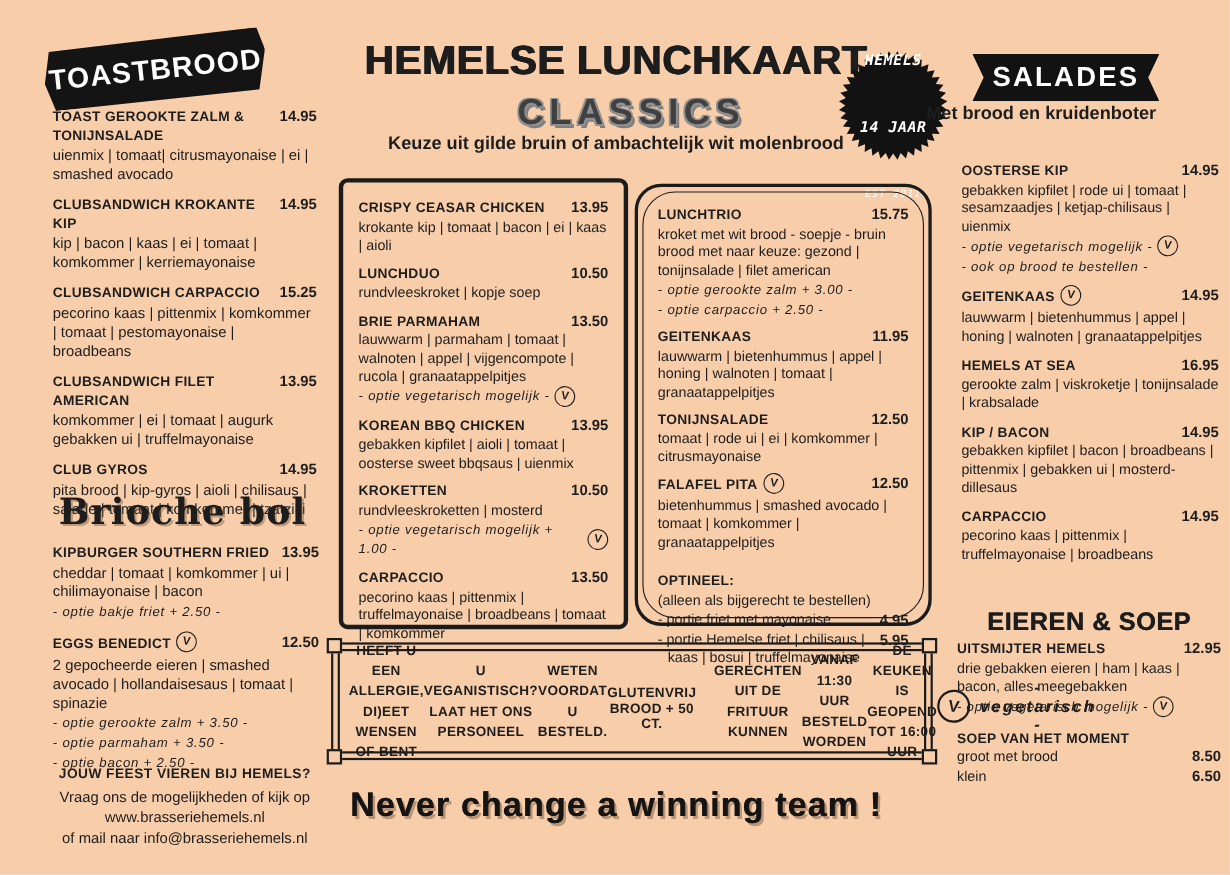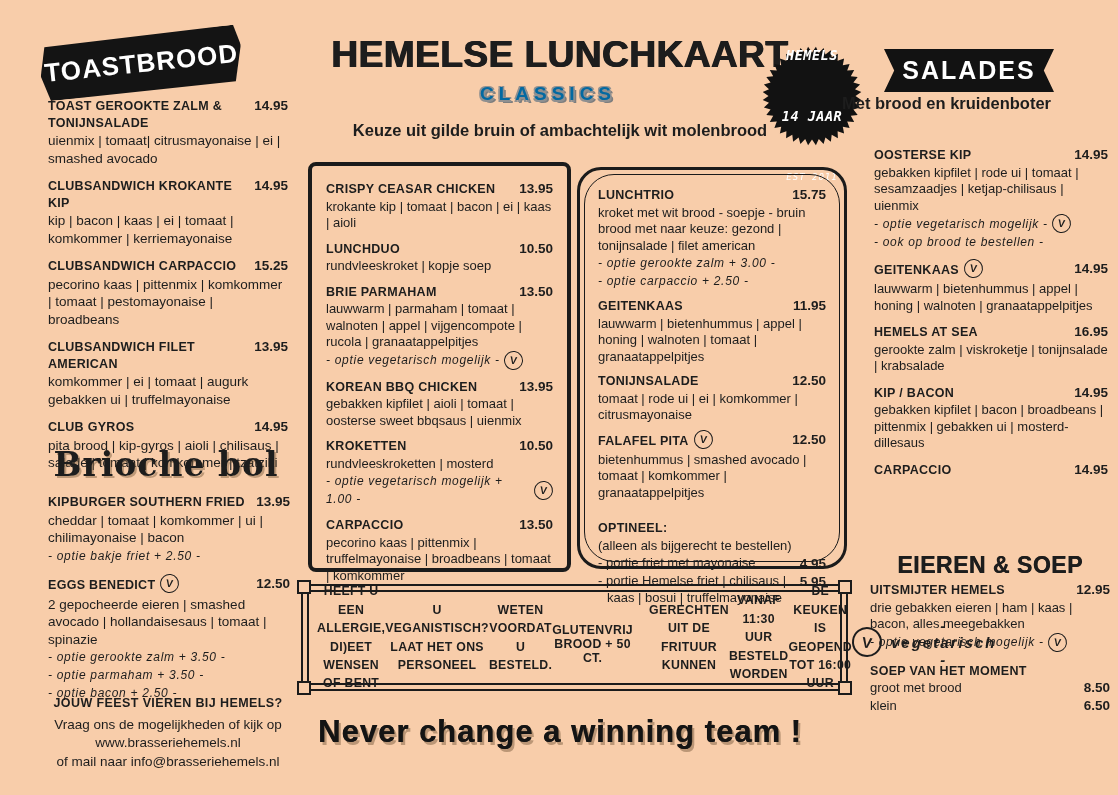--- a/index.html
+++ b/index.html
@@ -11,22 +11,22 @@
     transform:rotate(-5deg);display:flex;align-items:center;justify-content:center;
     clip-path:polygon(3% 10%,97% 0,100% 34%,96% 94%,4% 100%,0 58%);}
   .banner-toast span{color:#fff;font-size:26px;font-weight:bold;letter-spacing:1px;transform:rotate(-1deg);}
   .banner-salades{position:absolute;left:884px;top:49px;width:170px;height:43px;background:#121212;
     display:flex;align-items:center;justify-content:center;
     clip-path:polygon(0 0,100% 0,94% 50%,100% 100%,0 100%,6% 50%);}
   .banner-salades span{color:#fff;font-size:25px;font-weight:bold;letter-spacing:2px;}
   .main-title{position:absolute;left:284px;top:34px;width:552px;text-align:center;
     font-size:37px;font-weight:bold;letter-spacing:.5px;
     text-shadow:.6px 0 currentColor,-.6px 0 currentColor;}
-  .classics{position:absolute;left:272px;top:83px;width:552px;text-align:center;font-size:19px;
-    font-weight:bold;letter-spacing:5px;color:#0369a1;
+  .classics{position:absolute;left:298px;top:83px;width:552px;text-align:center;font-size:33px;
+    font-weight:bold;letter-spacing:5px;color:#404040;
     text-shadow:-1.5px -1.5px 0 #909090,1.5px -1.5px 0 #909090,-1.5px 1.5px 0 #909090,
                 1.5px 1.5px 0 #909090,3px 3px 0 #7e7e7e;}
   .keuze{position:absolute;left:284px;top:121px;width:552px;text-align:center;
     font-size:16.5px;font-weight:bold;}
   .sub-salades{position:absolute;left:842px;top:94px;width:232px;font-size:16.5px;font-weight:bold;}
   .brioche-h{position:absolute;left:44px;top:445px;width:244px;text-align:center;
     font-family:"DejaVu Serif",serif;font-size:33px;font-weight:bold;letter-spacing:1px;
     text-shadow:2px 2px 0 rgba(120,90,60,.45);}
   .eieren-h{text-align:center;font-size:23px;font-weight:bold;letter-spacing:.5px;margin-bottom:3px;
     text-shadow:.5px 0 currentColor;}
@@ -351,20 +351,21 @@
           <span class="nm">KIP / BACON</span>
           <span class="pr">14.95</span>
         </div>
       <div class="ds">gebakken kipfilet | bacon | broadbeans | pittenmix | gebakken ui | mosterd-dillesaus</div>
     </div>
     <div class="mi">
       <div class="row">
           <span class="nm">CARPACCIO</span>
           <span class="pr">14.95</span>
         </div>
+      <div class="ds">pecorino kaas | pittenmix | truffelmayonaise | broadbeans</div>
     </div>
   </div>
 
   <div class="col-eieren">
     <div class="eieren-h">EIEREN &amp; SOEP</div>
     <div class="mi">
       <div class="row">
           <span class="nm">UITSMIJTER HEMELS</span>
           <span class="pr">12.95</span>
         </div>

